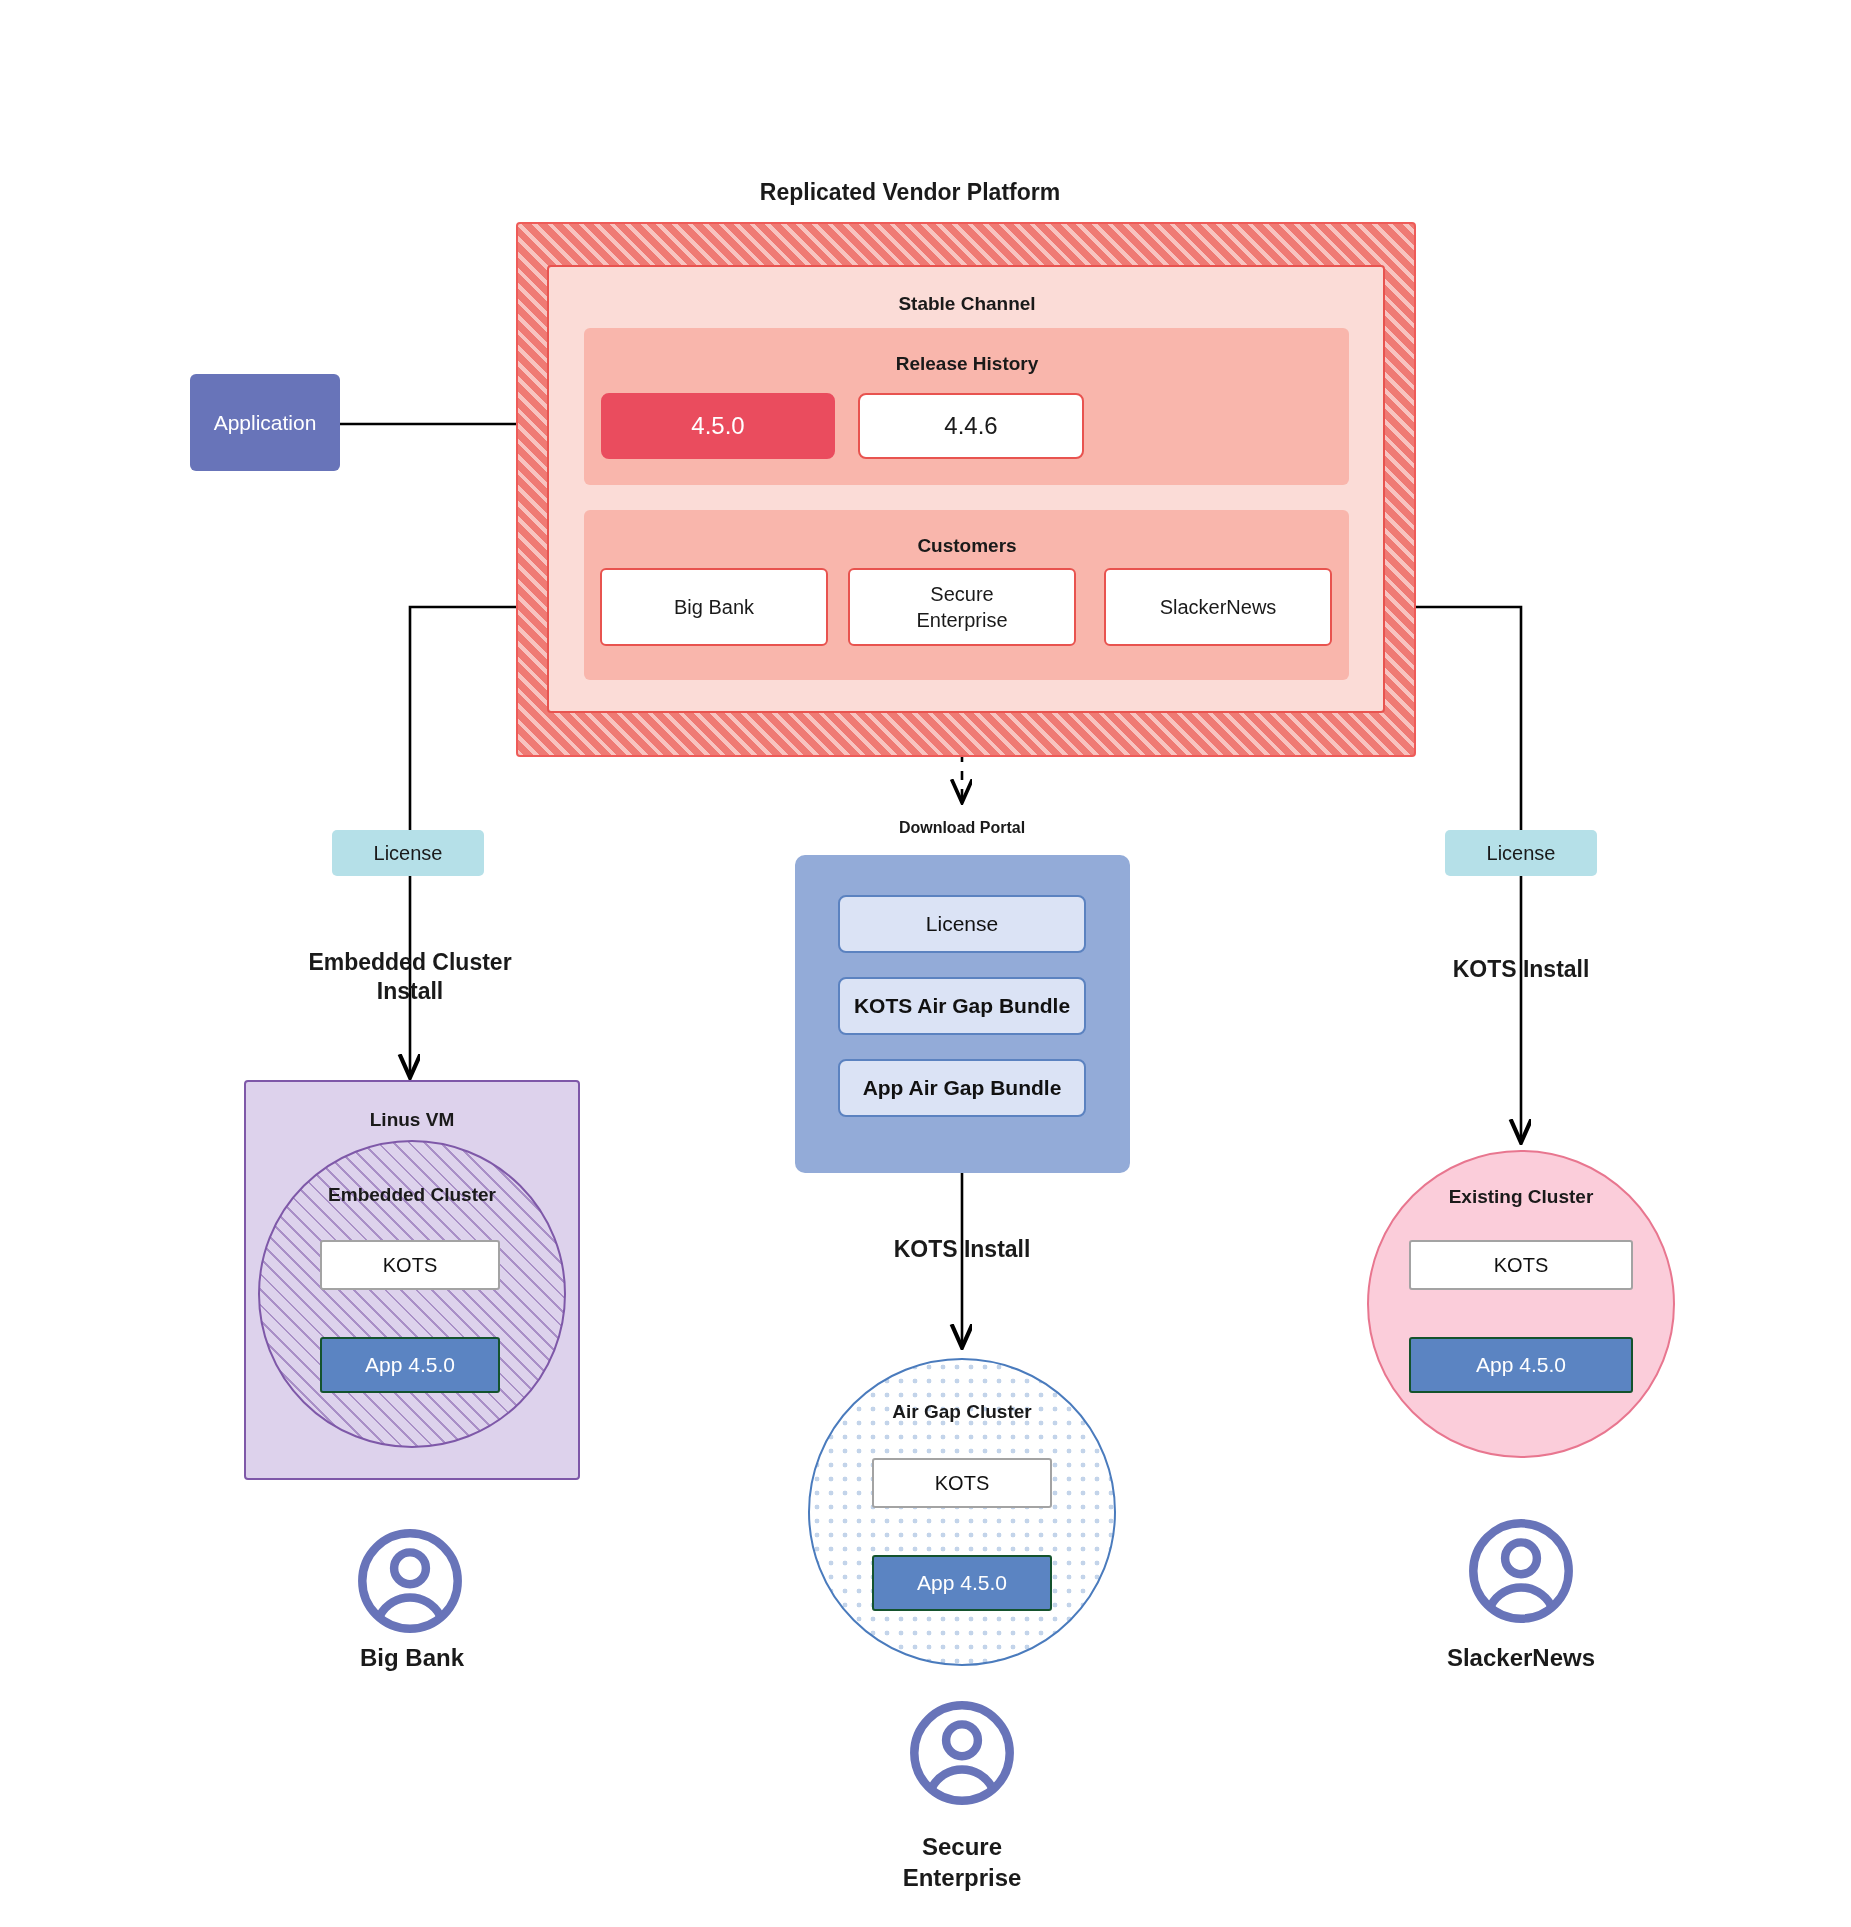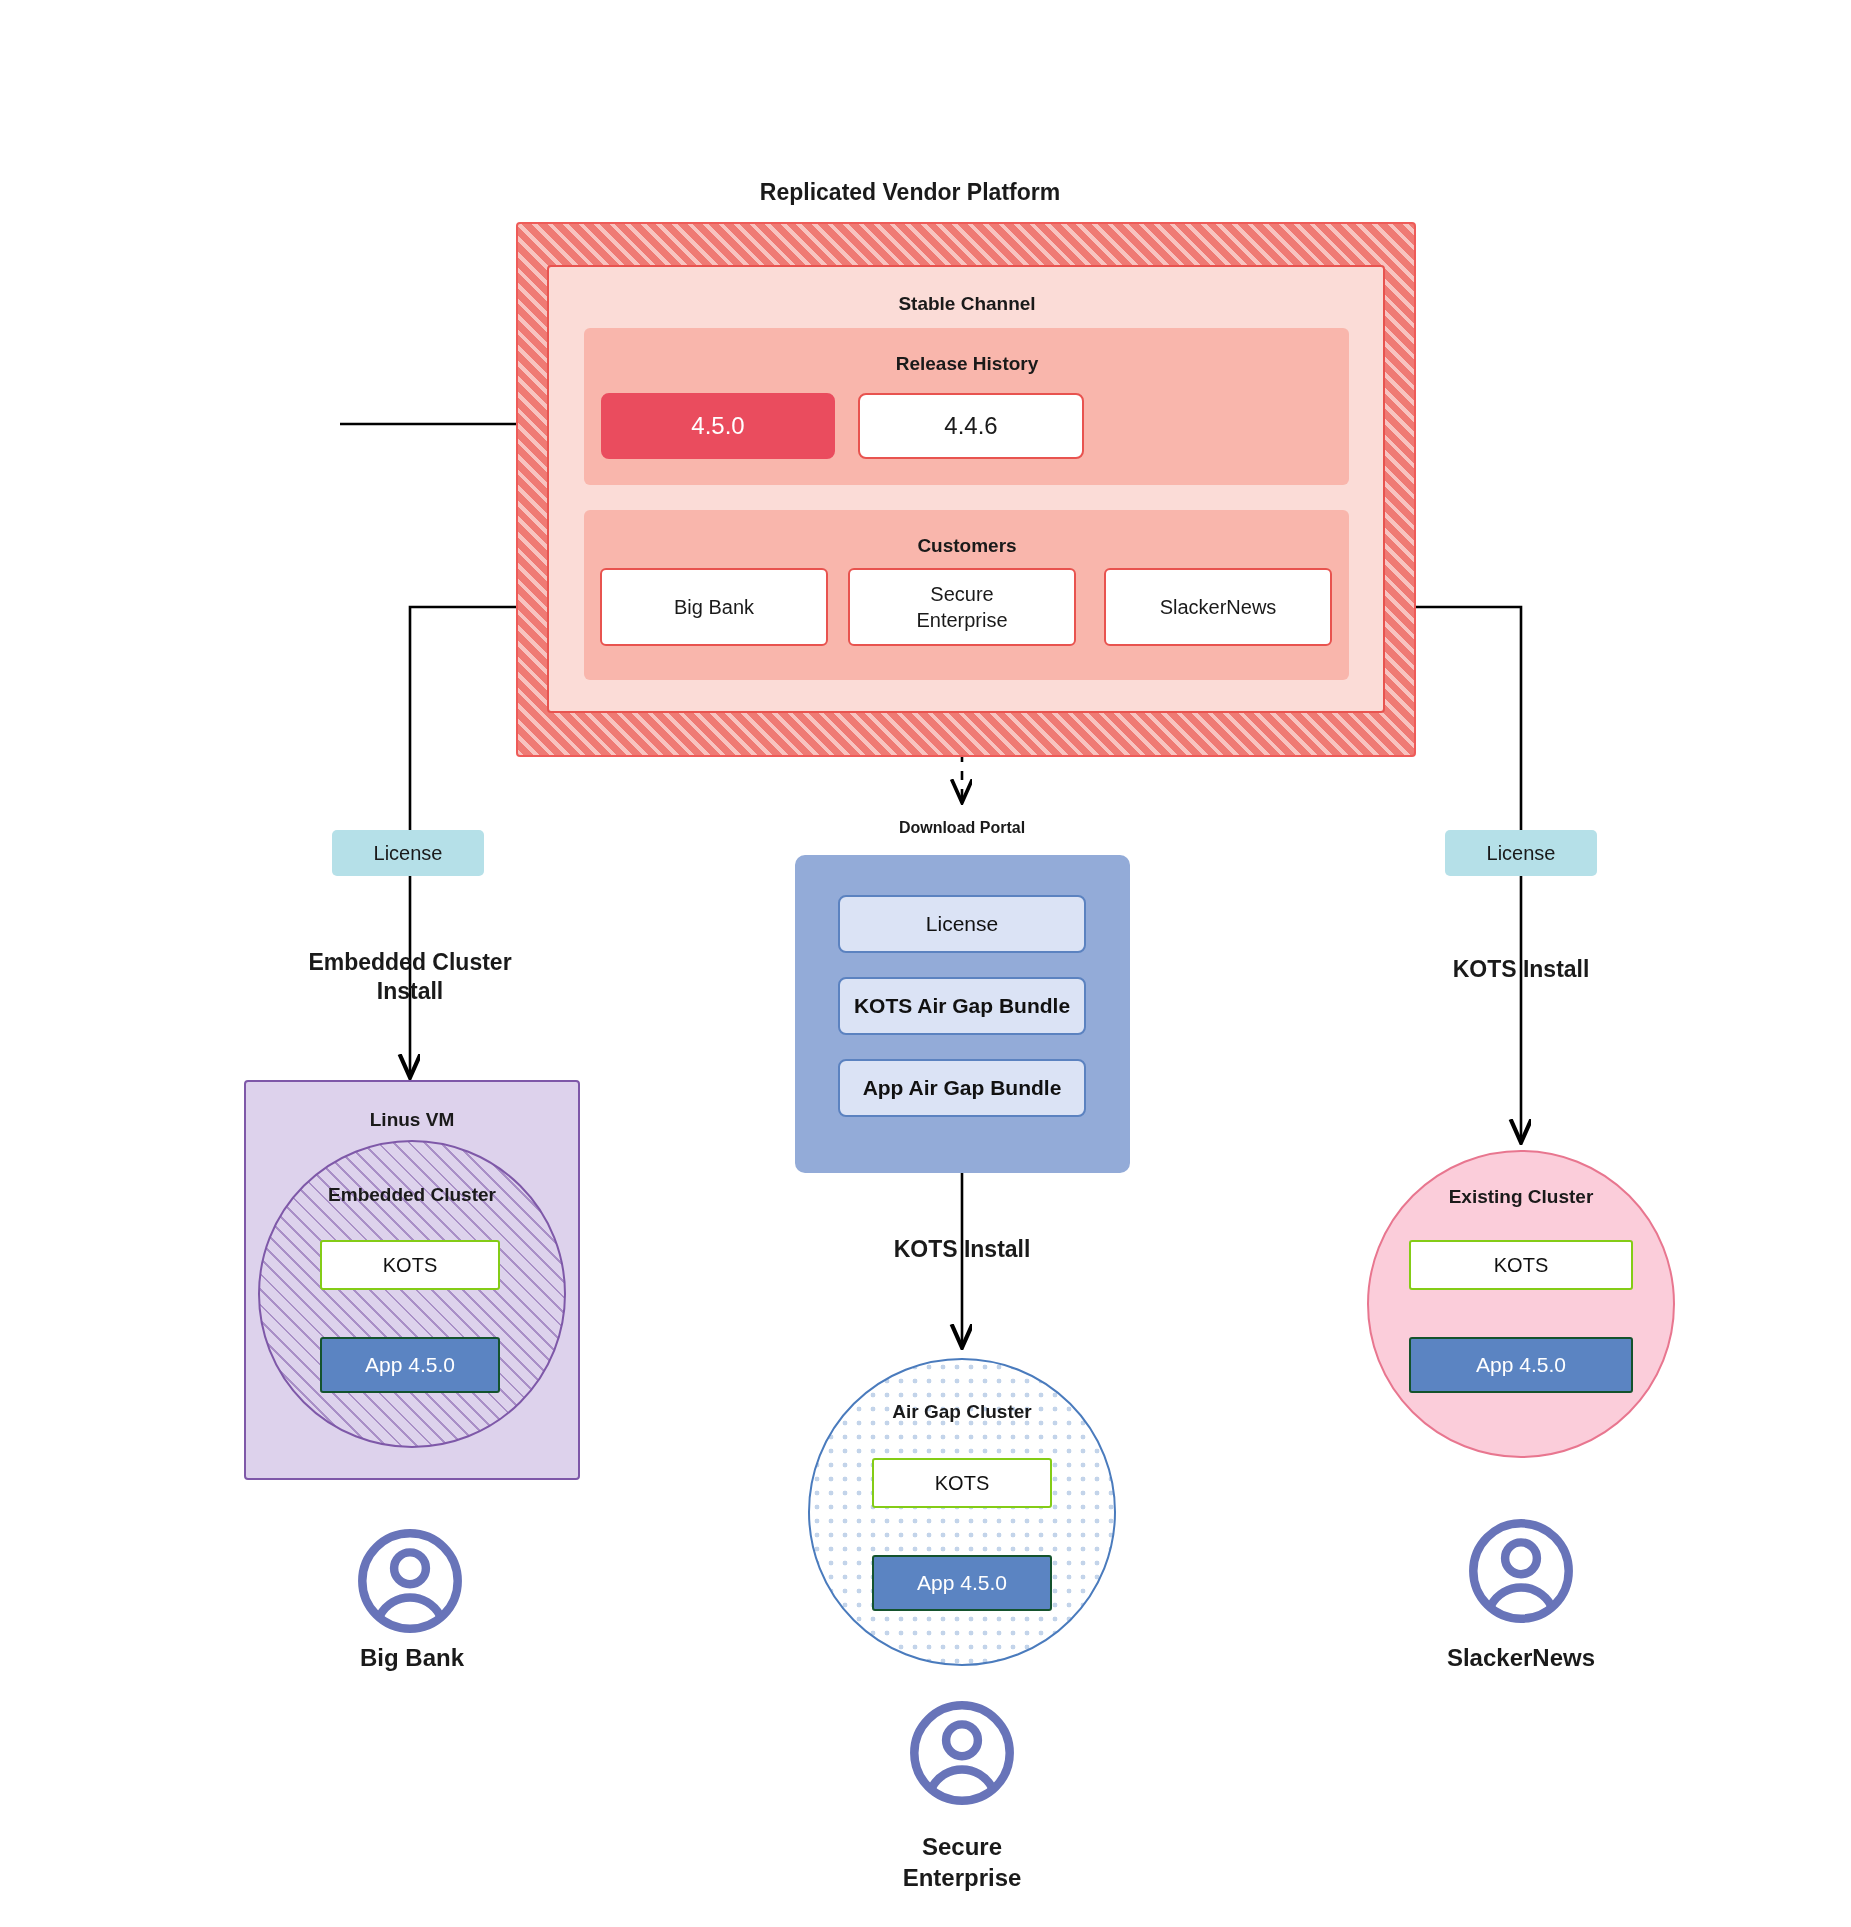--- a/index.html
+++ b/index.html
@@ -139,21 +139,21 @@
   .circle-pink {
     position: absolute;
     border-radius: 50%;
     background: #fbcdda;
     border: 2px solid #e8768f;
   }
 
   .kots-box {
     position: absolute;
     background: #ffffff;
-    border: 2px solid #84cc16;
+    border: 2px solid #a3a3a3;
     border-radius: 3px;
     display: flex; align-items: center; justify-content: center;
     font-size: 20px; color: #111;
   }
   .appver-box {
     position: absolute;
     background: #5b84c2;
     border: 2px solid #14532d;
     border-radius: 3px;
     display: flex; align-items: center; justify-content: center;
@@ -215,20 +215,21 @@
   <div class="rel-chip plain" style="left:858px; top:393px; width:226px; height:66px;">4.4.6</div>
 
   <div class="group-box" style="left:584px; top:510px; width:765px; height:170px;"></div>
   <div class="lbl box-title" style="left:747px; top:534px; width:440px;">Customers</div>
 
   <div class="cust-chip" style="left:600px; top:568px; width:228px; height:78px;">Big Bank</div>
   <div class="cust-chip" style="left:848px; top:568px; width:228px; height:78px;">Secure
 Enterprise</div>
   <div class="cust-chip" style="left:1104px; top:568px; width:228px; height:78px;">SlackerNews</div>
 
+  <div class="app-node" style="left:190px; top:374px; width:150px; height:97px;">Application</div>
 
   <div class="license-chip" style="left:332px; top:830px; width:152px; height:46px;">License</div>
   <div class="license-chip" style="left:1445px; top:830px; width:152px; height:46px;">License</div>
 
   <div class="lbl edge-lbl" style="left:230px; top:948px; width:360px;">Embedded Cluster
 Install</div>
   <div class="lbl edge-lbl" style="left:1341px; top:955px; width:360px;">KOTS Install</div>
   <div class="lbl edge-lbl" style="left:782px; top:1235px; width:360px;">KOTS Install</div>
 
   <div class="lbl title-sub" style="left:742px; top:818px; width:440px;">Download  Portal</div>

